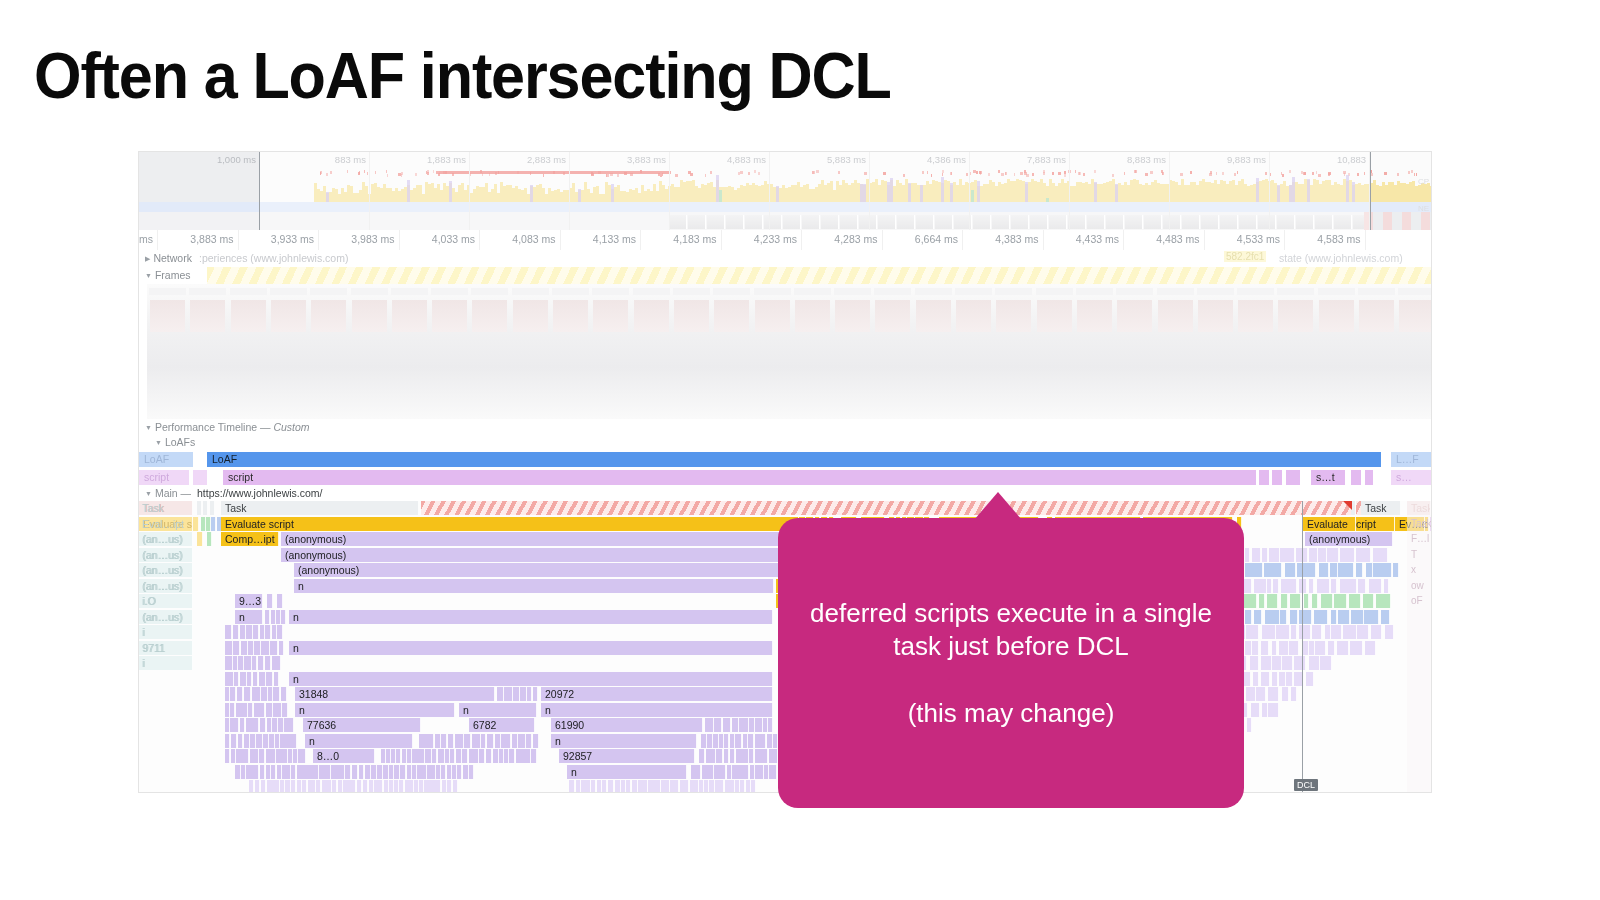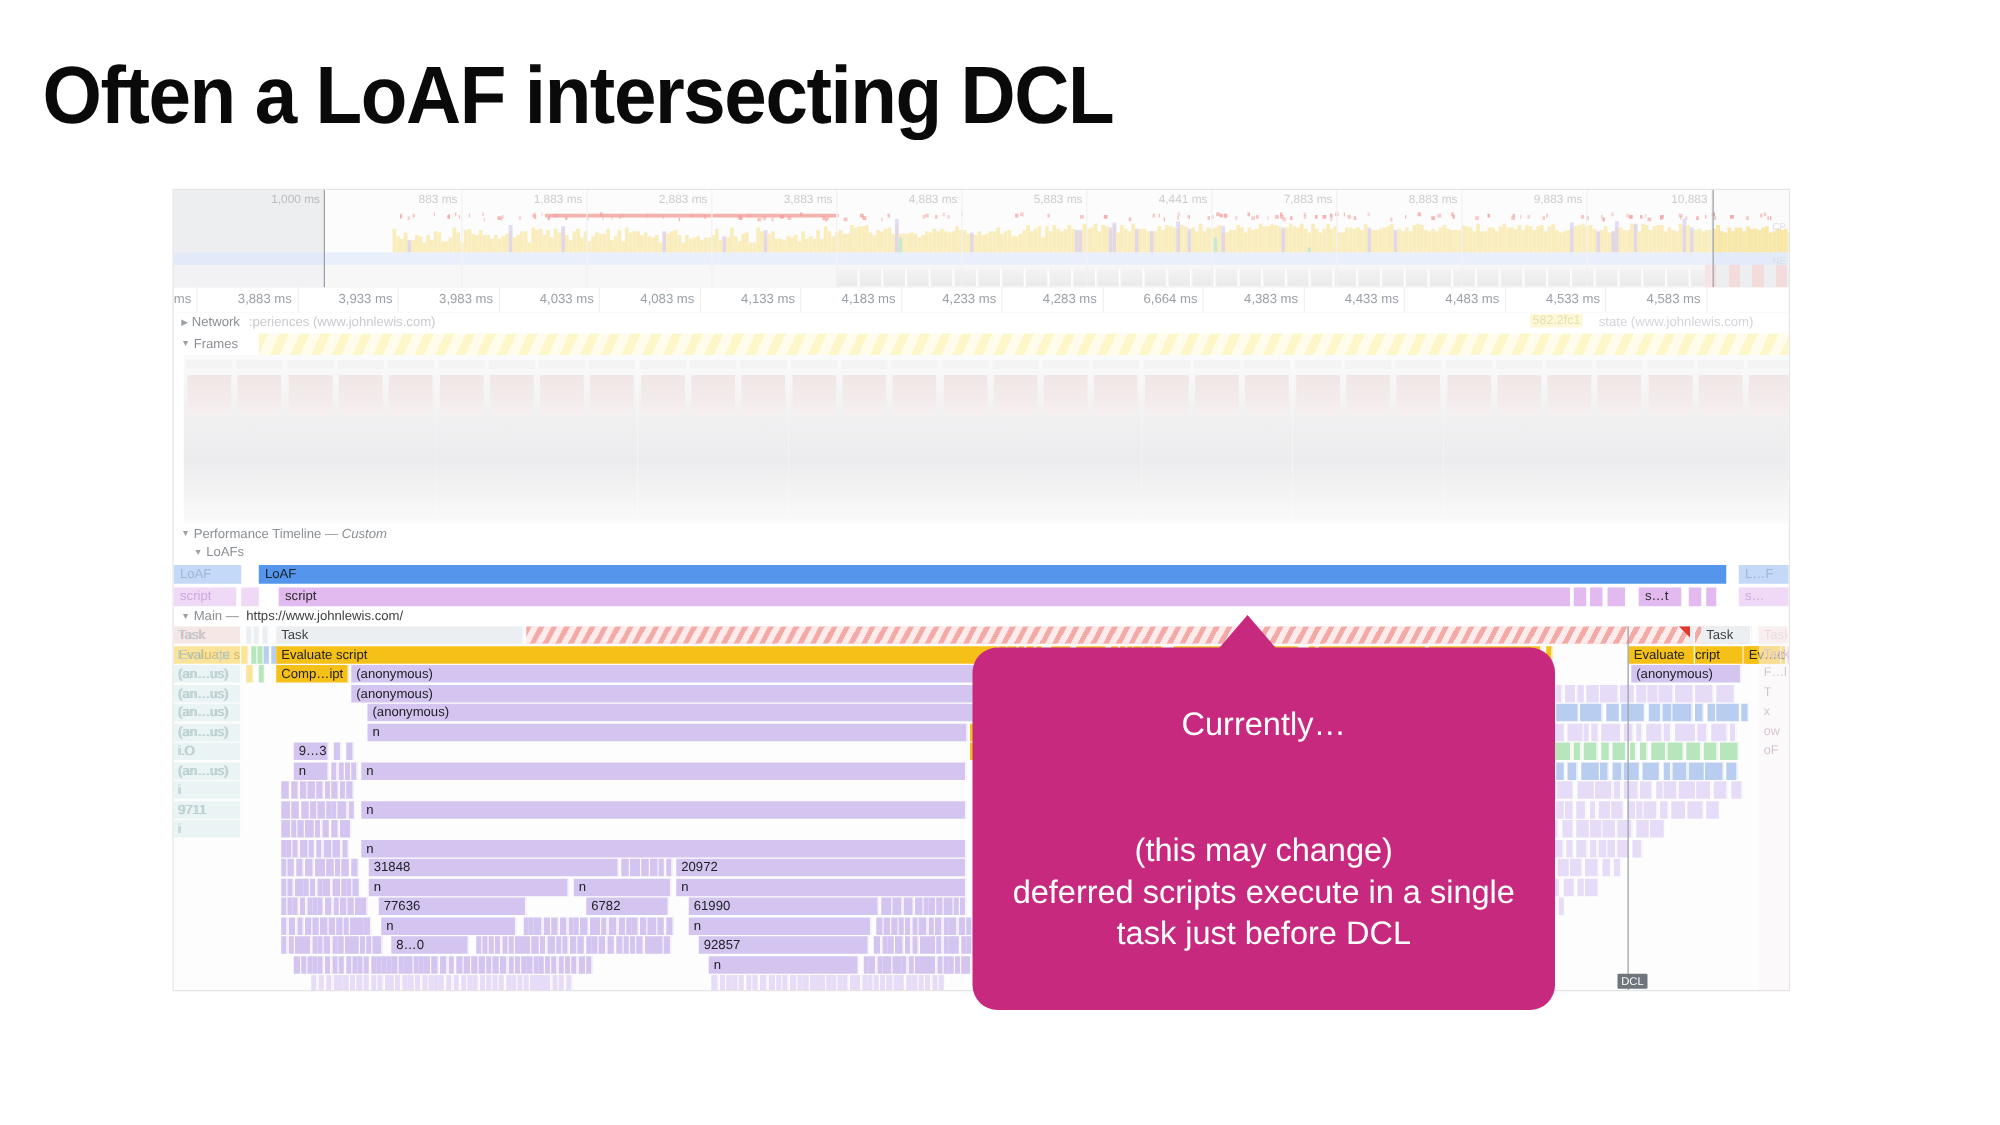--- a/index.html
+++ b/index.html
@@ -755,21 +755,21 @@
           <span class="ov-tick" style="left: 330px;">1,883 ms</span>
           <div class="ov-tickline" style="left: 330px;"></div>
           <span class="ov-tick" style="left: 430px;">2,883 ms</span>
           <div class="ov-tickline" style="left: 430px;"></div>
           <span class="ov-tick" style="left: 530px;">3,883 ms</span>
           <div class="ov-tickline" style="left: 530px;"></div>
           <span class="ov-tick" style="left: 630px;">4,883 ms</span>
           <div class="ov-tickline" style="left: 630px;"></div>
           <span class="ov-tick" style="left: 730px;">5,883 ms</span>
           <div class="ov-tickline" style="left: 730px;"></div>
-          <span class="ov-tick" style="left: 830px;">4,441 ms</span>
+          <span class="ov-tick" style="left: 830px;">4,386 ms</span>
           <div class="ov-tickline" style="left: 830px;"></div>
           <span class="ov-tick" style="left: 930px;">7,883 ms</span>
           <div class="ov-tickline" style="left: 930px;"></div>
           <span class="ov-tick" style="left: 1030px;">8,883 ms</span>
           <div class="ov-tickline" style="left: 1030px;"></div>
           <span class="ov-tick" style="left: 1130px;">9,883 ms</span>
           <div class="ov-tickline" style="left: 1130px;"></div>
           <span class="ov-tick" style="left: 1230px;">10,883</span>
           <div class="ov-tickline" style="left: 1230px;"></div>
         </div>
@@ -2111,18 +2111,17 @@
         <div style="position:absolute;left:1272px;top:63.0px;font-size:10px;color:#d6c3cf;">x</div>
         <div style="position:absolute;left:1272px;top:78.5px;font-size:10px;color:#d6c3cf;">ow</div>
         <div style="position:absolute;left:1272px;top:94.0px;font-size:10px;color:#d6c3cf;">oF</div>
         <div class="dcl-marker" style="left:1163px;"></div>
         <div class="dcl-badge" style="left:1155px;top:278px;">DCL</div>
       </div>
 
   </div>
 
   <div class="callout">
-    <div class="co-line co-l1">Currently…</div>
+    <div class="co-line co-l2">deferred scripts execute in a single task just before DCL</div>
     <div class="co-line co-l3">(this may change)</div>
-    <div class="co-line co-l2">deferred scripts execute in a single task just before DCL</div>
   </div>
 
 </div>
 
 </body></html>

